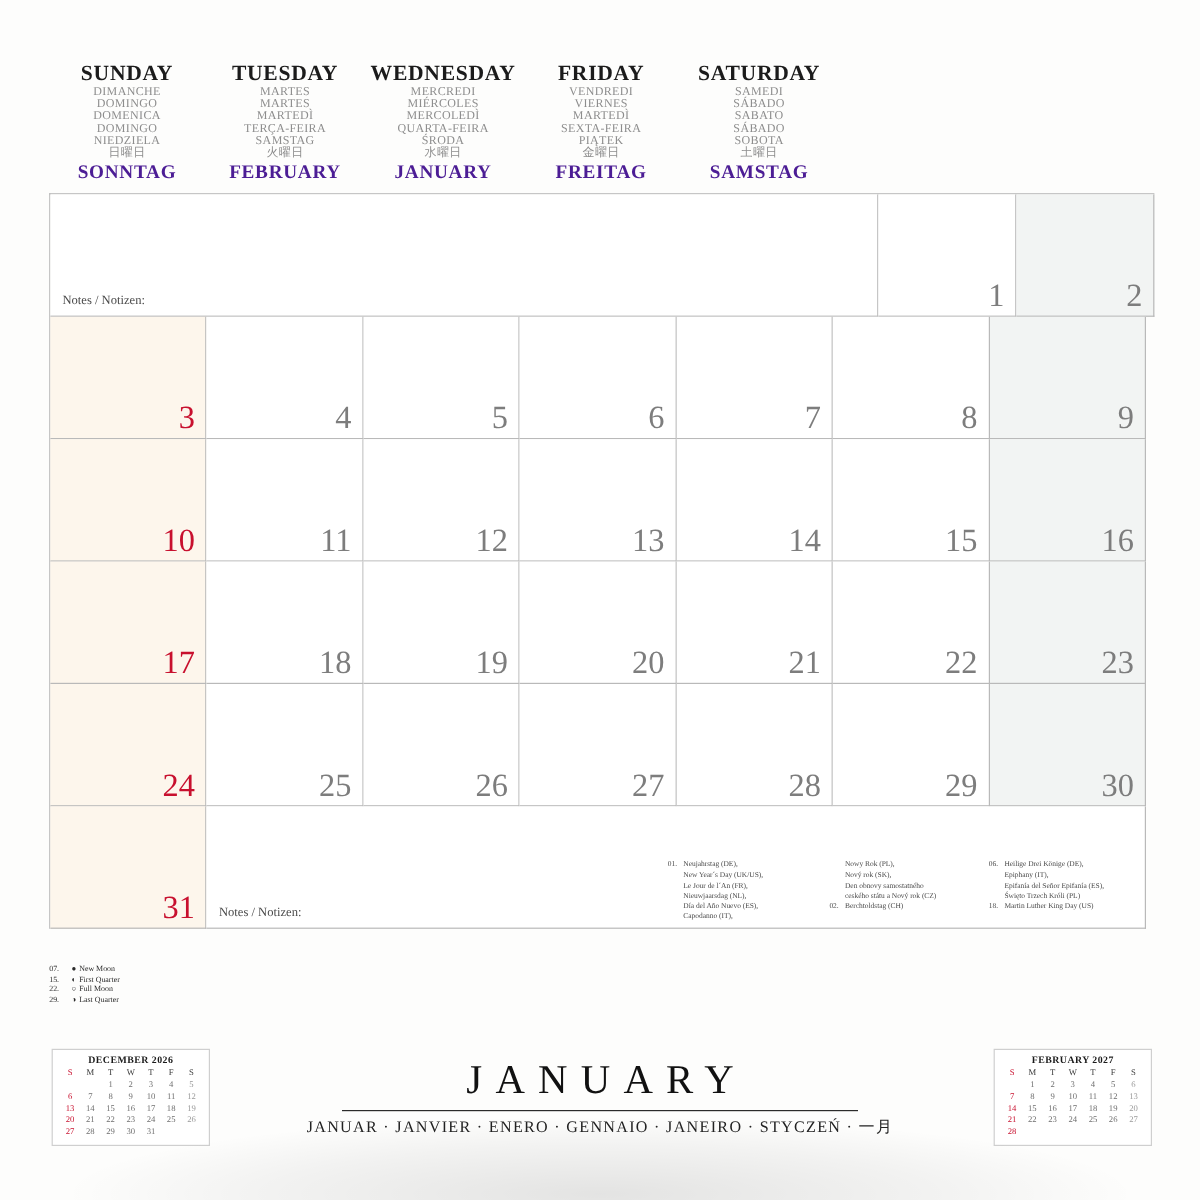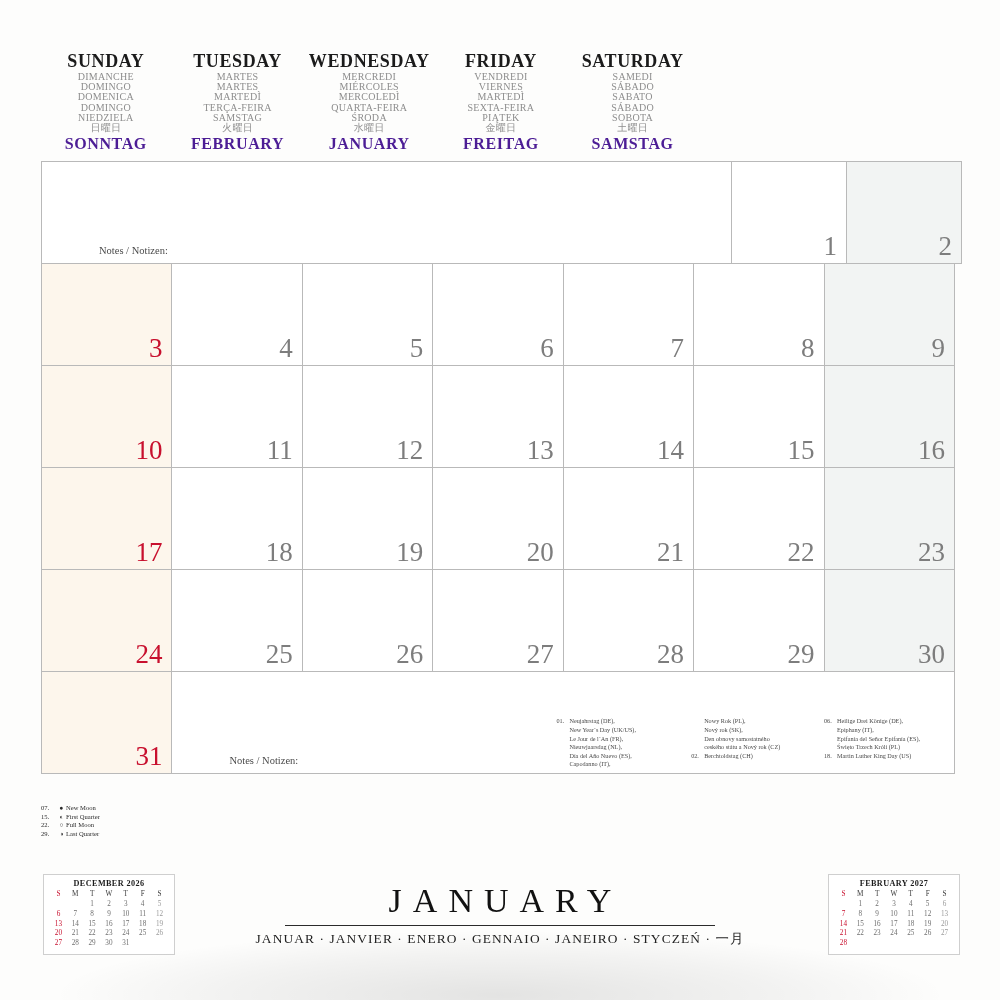--- a/index.html
+++ b/index.html
@@ -100,21 +100,20 @@
     font-family: "Liberation Serif", serif;
     line-height: 30px;
   }
   .daynum.red { color: #c8102e; font-weight: normal; }
   .notes {
     position: absolute;
     left: 10px;
     bottom: 7px;
     font-size: 10.5px;
     color: #4a4a4a;
-    margin-left: 47px;
   }
 
   
   .holidays {
     position: absolute;
     left: 384px;
     bottom: 4px;
     width: 392px;
     display: flex;
     font-size: 6.2px;

